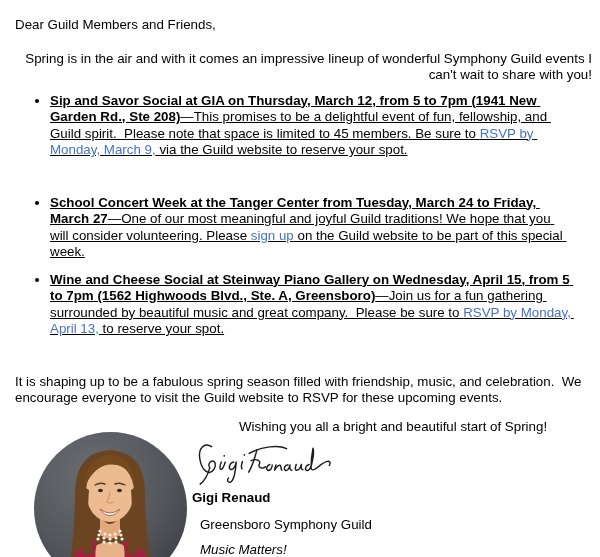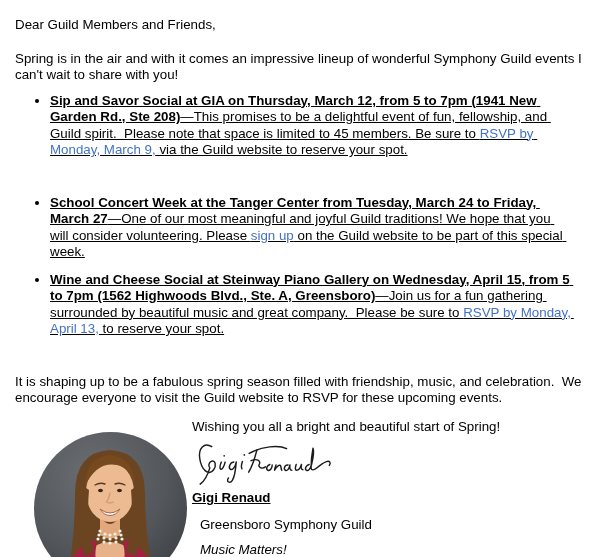--- a/index.html
+++ b/index.html
@@ -8,40 +8,40 @@
     background: #ffffff;
     color: #000000;
     font-family: "Liberation Sans", sans-serif;
     font-size: 13.33px;
     line-height: 16.5px;
     overflow: hidden;
   }
   .email { padding: 9px 6px 0 7px; }
   p { margin: 8px; white-space: pre-wrap; }
   .greeting { margin-bottom: 17px; }
-  .intro { margin-bottom: 9px; margin-right: 2px; }
+  .intro { margin-bottom: 9px; margin-right: 2px; text-align: right; }
   ul.events { margin: 0; padding: 0 22px 0 43px; list-style: disc; text-decoration: underline; }
   ul.events li { white-space: pre-wrap; }
   li.e0 { margin-bottom: 36px; }
   li.e1 { margin-bottom: 11px; }
   li.e2 { margin-bottom: 3px; }
   .bold { font-weight: bold; }
   a.link { color: #4472C4; text-decoration: none; cursor: pointer; }
   .closing { margin-top: 36px; margin-right: 2px; }
   .signoff { position: relative; margin-top: 12px; height: 167px; }
   .photo {
     position: absolute; left: 27px; top: 13px;
     width: 153px; height: 153px;
     border-radius: 50%; overflow: hidden;
   }
   .photo svg { display: block; }
   .right { margin-left: 185px; }
-  .wish { margin: 0; }
+  .wish { margin: 0; text-align: center; }
   .sig-svg { display: block; margin: 5px 0 1px -2px; }
-  .name { font-weight: bold; margin: 2px 0 9px; text-decoration: underline; }
+  .name { font-weight: bold; margin: 2px 0 9px; }
   .ptitle, .org, .motto { line-height: 17px; }
   .motto { font-style: italic; }
 </style>
 </head>
 <body>
 
 <div class="email">
 
   <p class="greeting">Dear Guild Members and Friends,</p>
 

